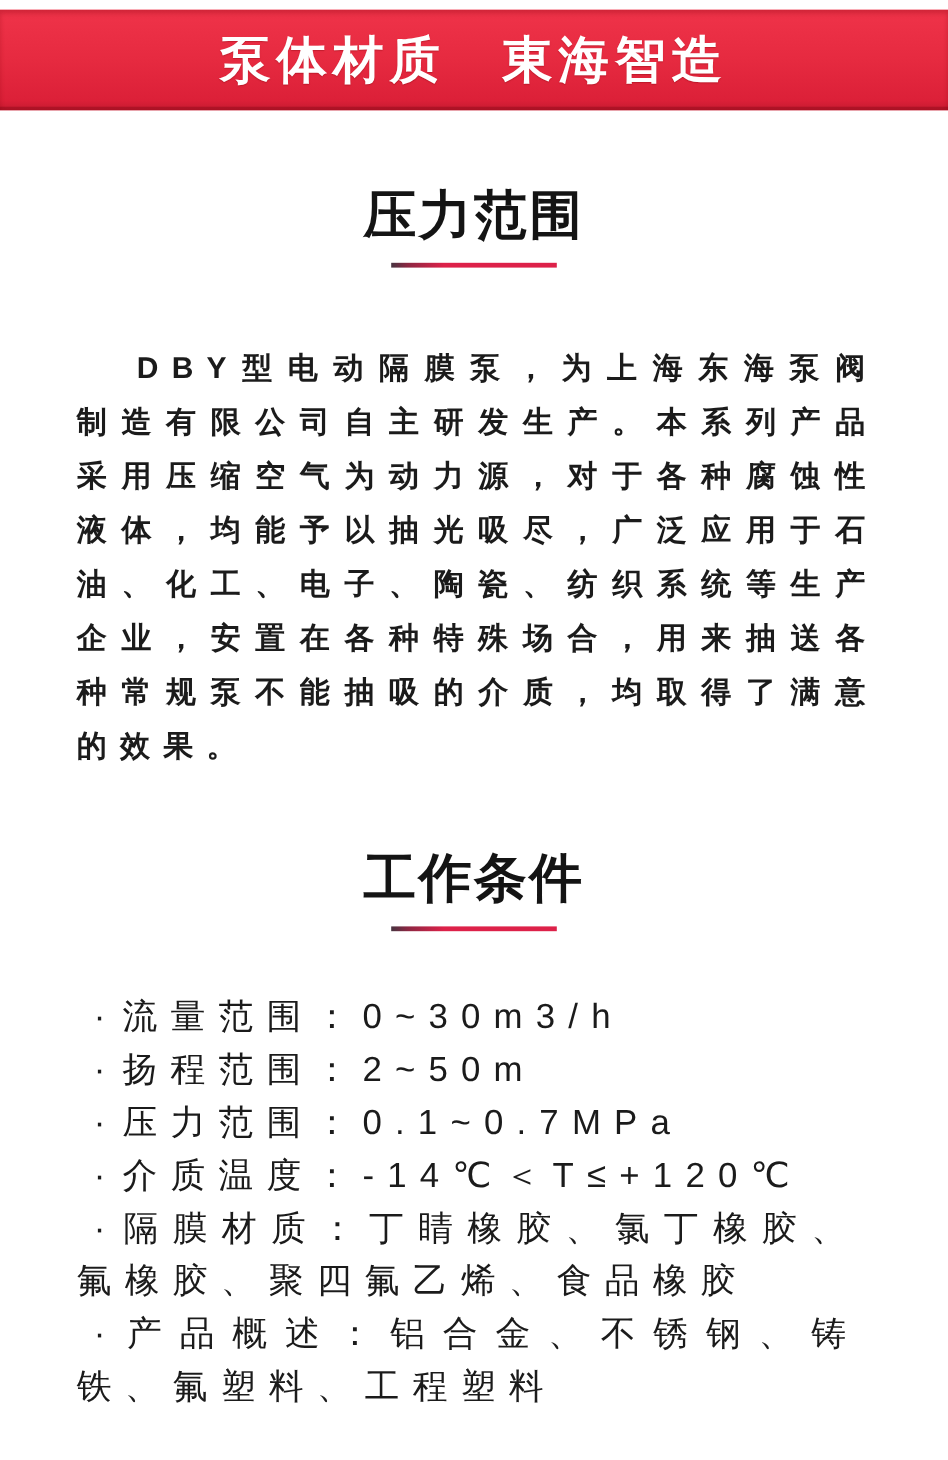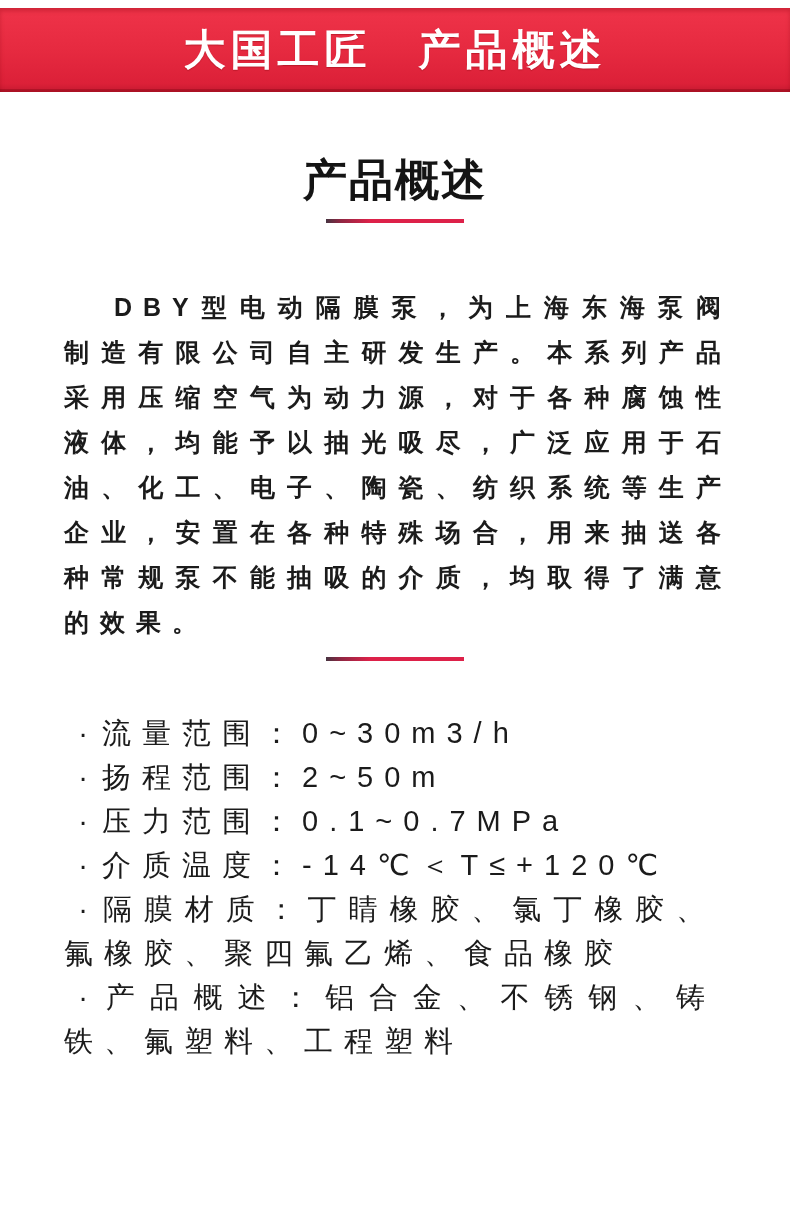--- a/index.html
+++ b/index.html
@@ -88,30 +88,31 @@
     text-align:center;
     letter-spacing:0;
   }
 </style>
 </head>
 <body>
 
 <div class="page">
 
   <header class="banner">
-    <h1>大国工匠　产品概述</h1>
+    <h1>泵体材质　東海智造</h1>
   </header>
 
   <section>
-    <h2 class="sec-title">产品概述</h2>
+    <h2 class="sec-title">压力范围</h2>
     <div class="sec-underline"></div>
     <p class="body-text">DBY型电动隔膜泵，为上海东海泵阀制造有限公司自主研发生产。本系列产品采用压缩空气为动力源，对于各种腐蚀性液体，均能予以抽光吸尽，广泛应用于石油、化工、电子、陶瓷、纺织系统等生产企业，安置在各种特殊场合，用来抽送各种常规泵不能抽吸的介质，均取得了满意的效果。</p>
   </section>
 
   <section>
+    <h2 class="sec-title">工作条件</h2>
     <div class="sec-underline"></div>
 
     <ul class="spec-list">
       <li>
         <span class="bullet">·</span><span>流量范围：0~30m3/h</span>
       </li>
       <li>
         <span class="bullet">·</span><span>扬程范围：2~50m</span>
       </li>
       <li>

